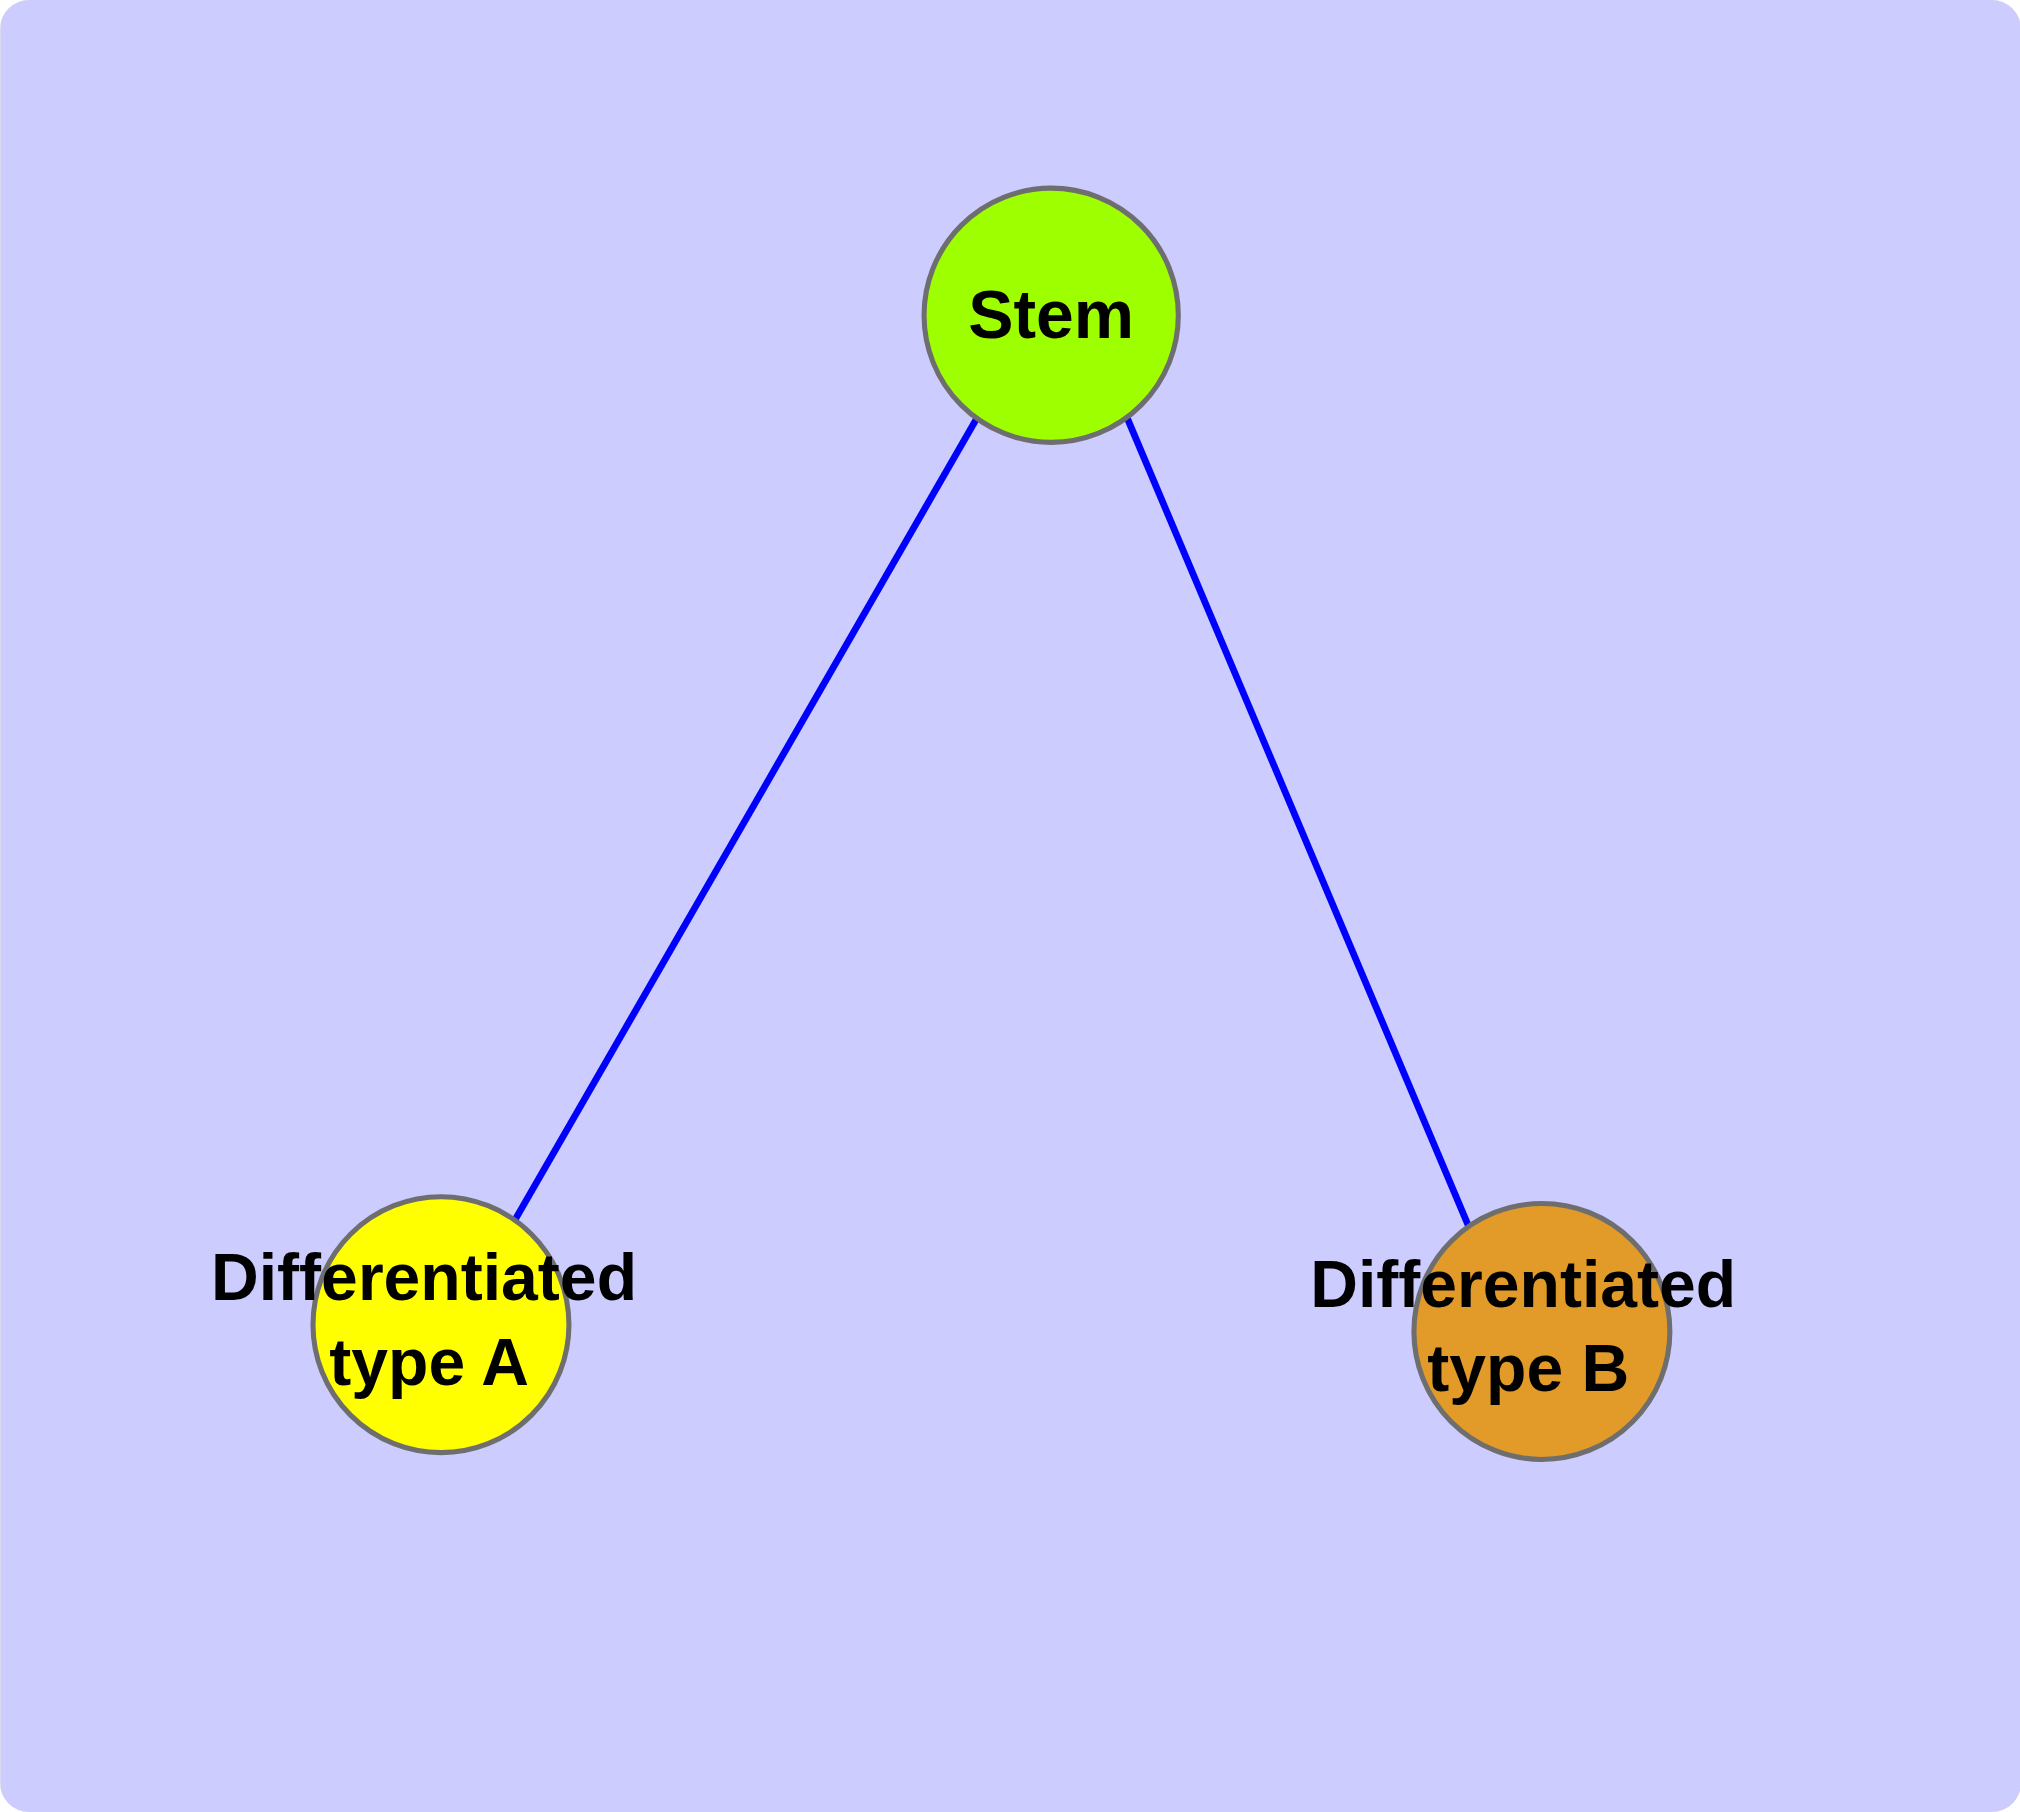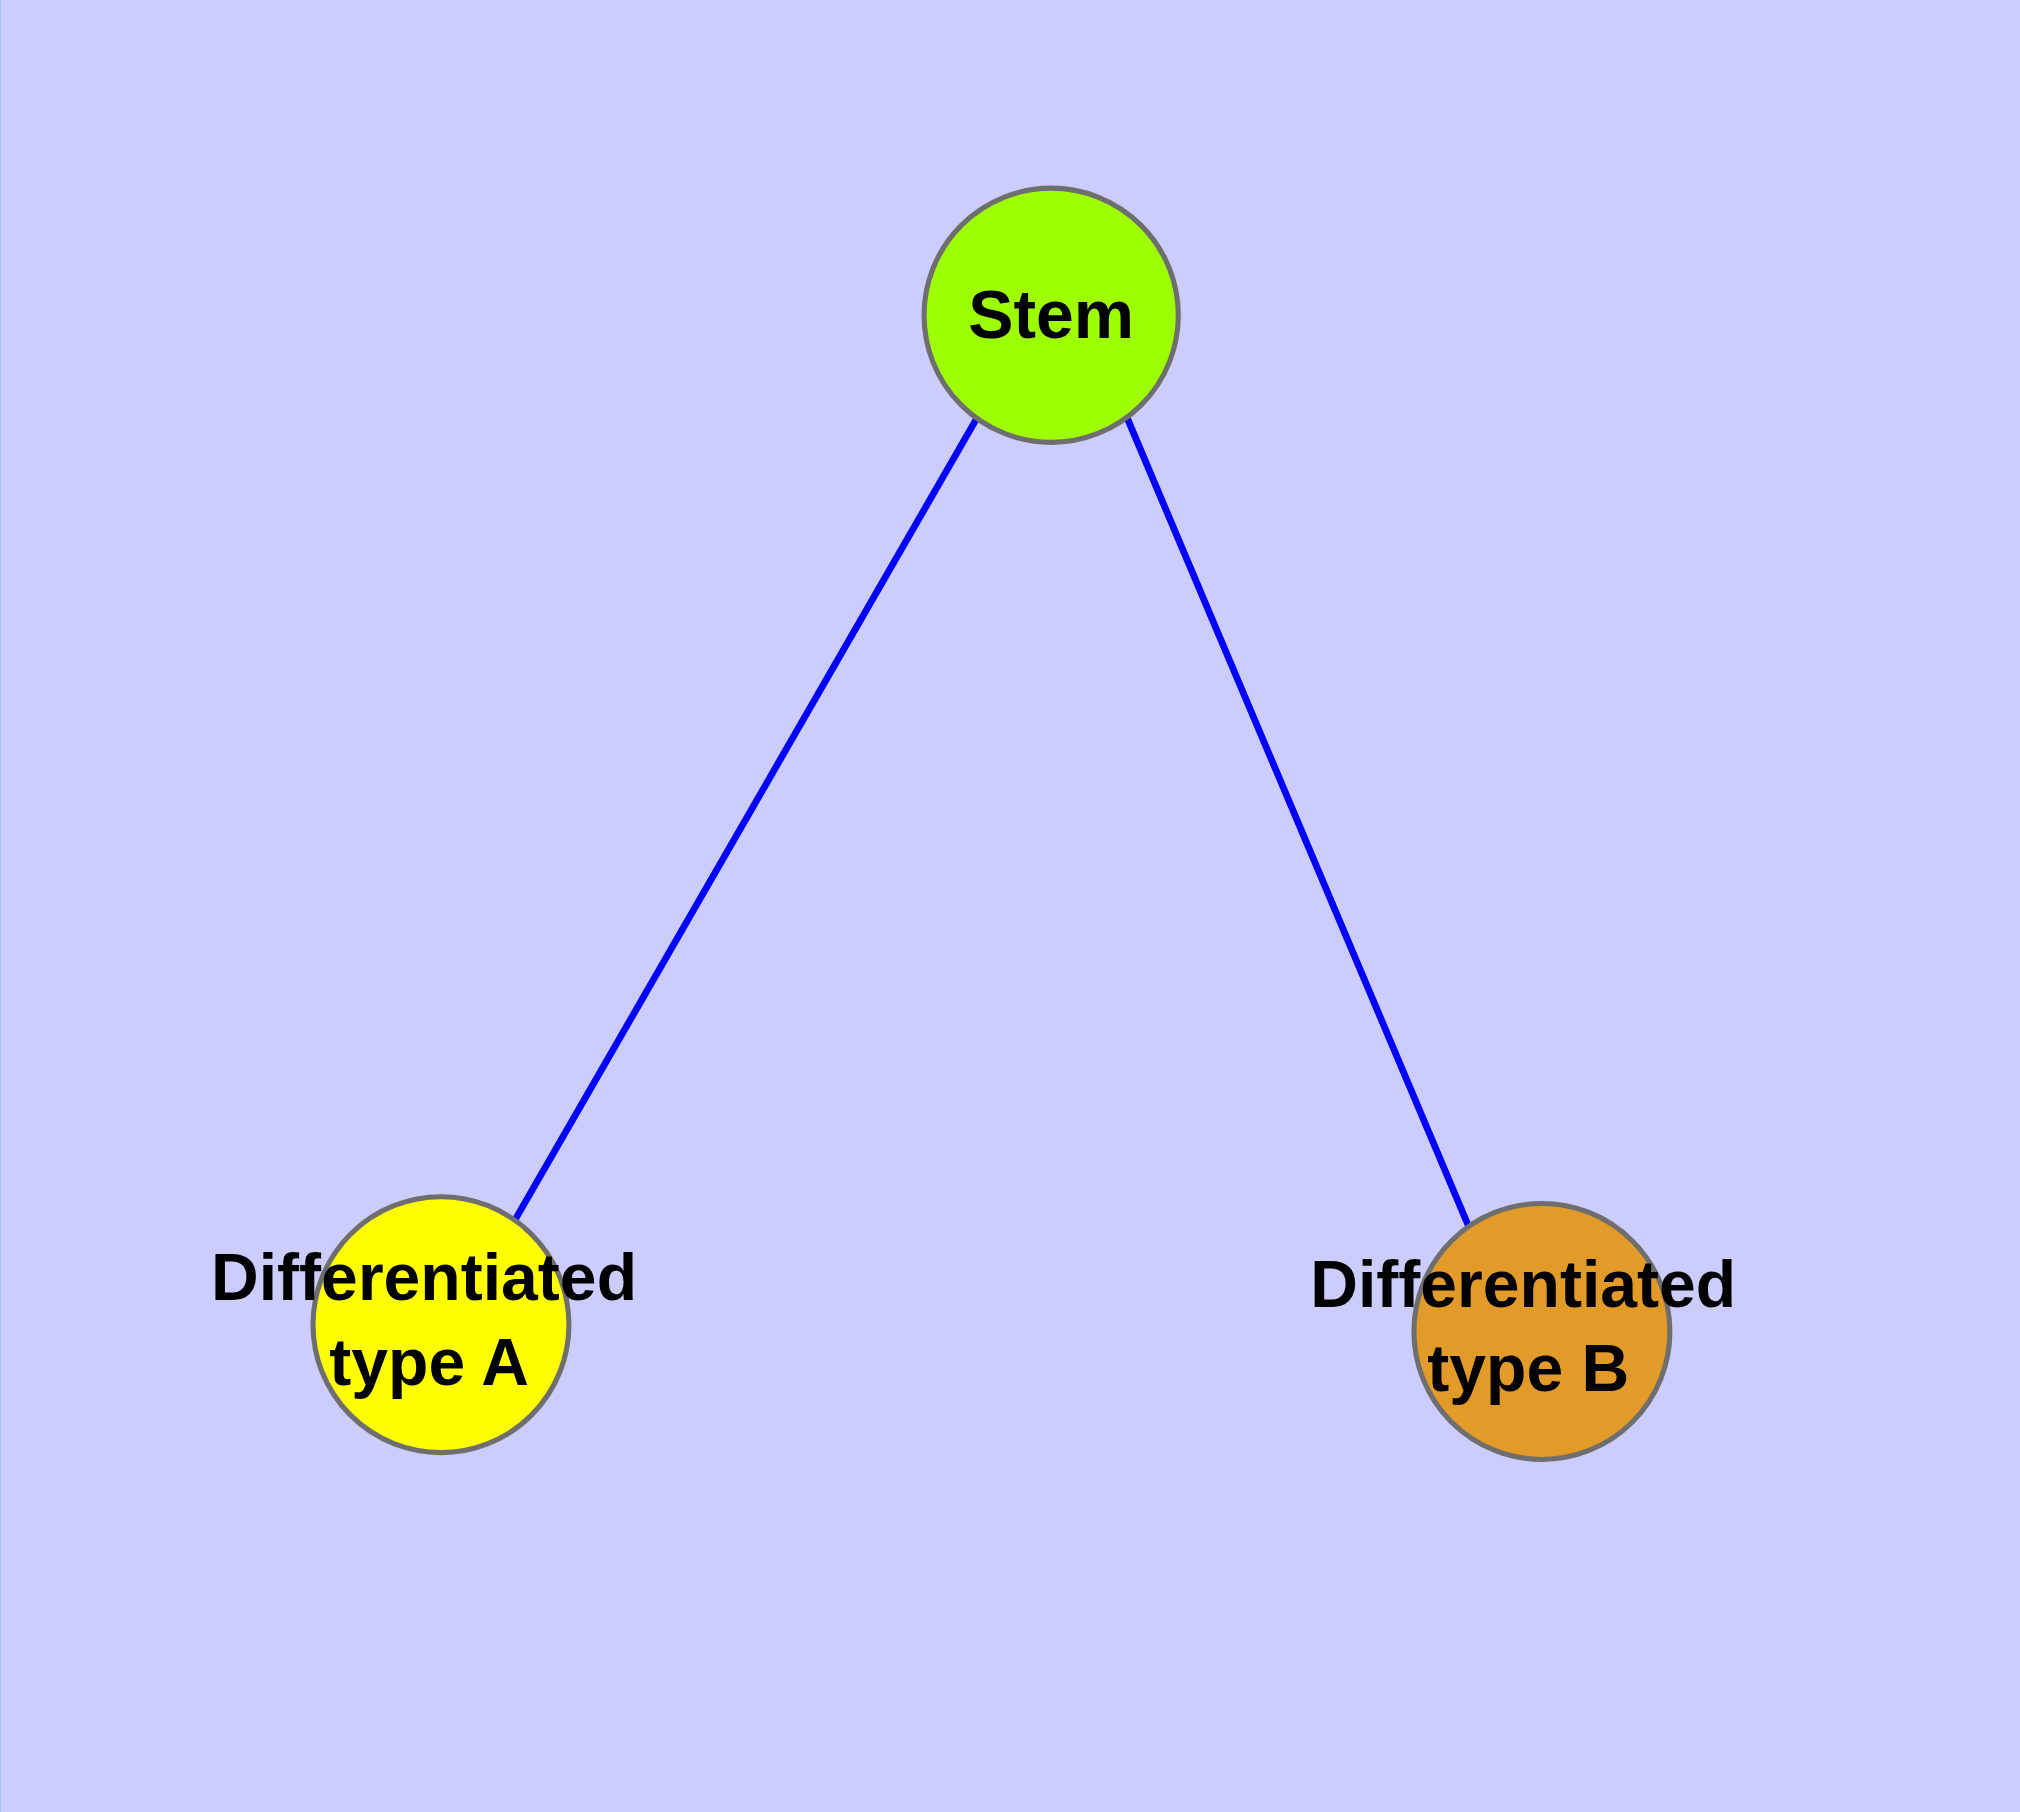--- a/index.html
+++ b/index.html
@@ -9,21 +9,22 @@
     background: #ffffff;
   }
   body {
     font-family: "Liberation Sans", sans-serif;
   }
   #canvas {
     position: relative;
     width: 2021px;
     height: 1812px;
     overflow: hidden;
-    background: #14b8a6;
+    background: #fef9c3;
+    border-radius: 29px;
   }
   #graph-svg {
     position: absolute;
     top: 0;
     left: 0;
     width: 2021px;
     height: 1812px;
     display: block;
   }
   .node-label {

